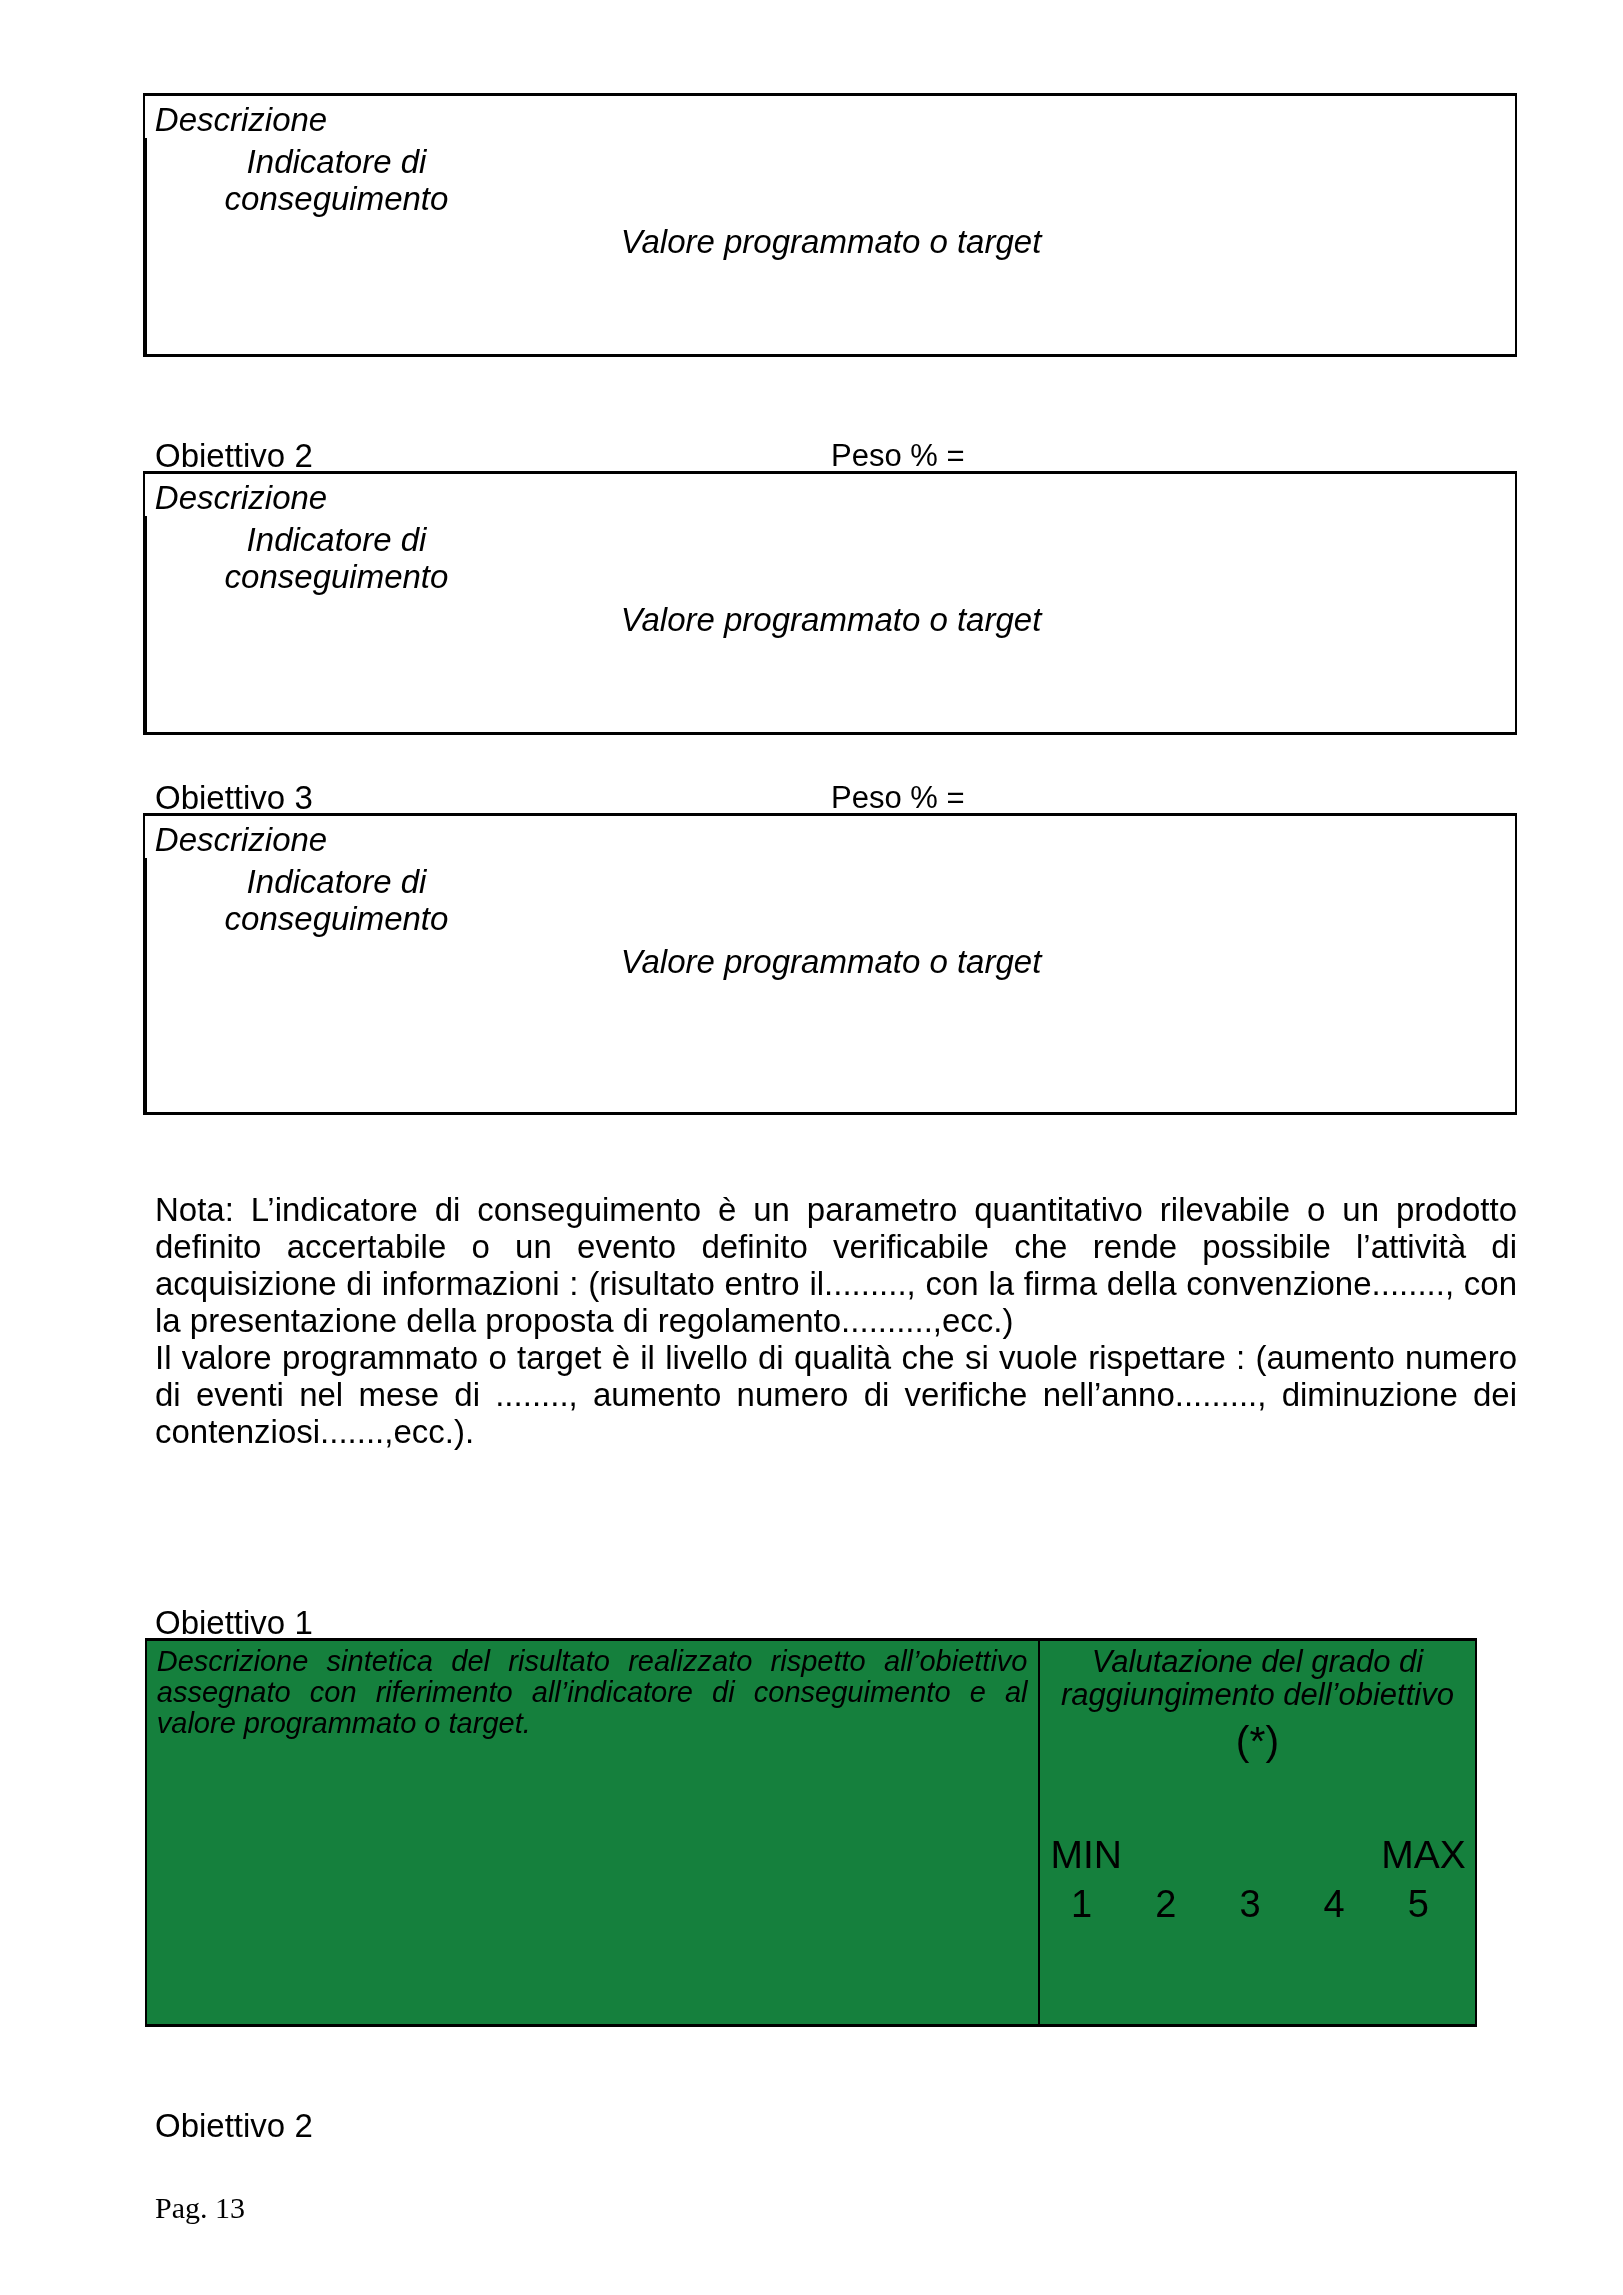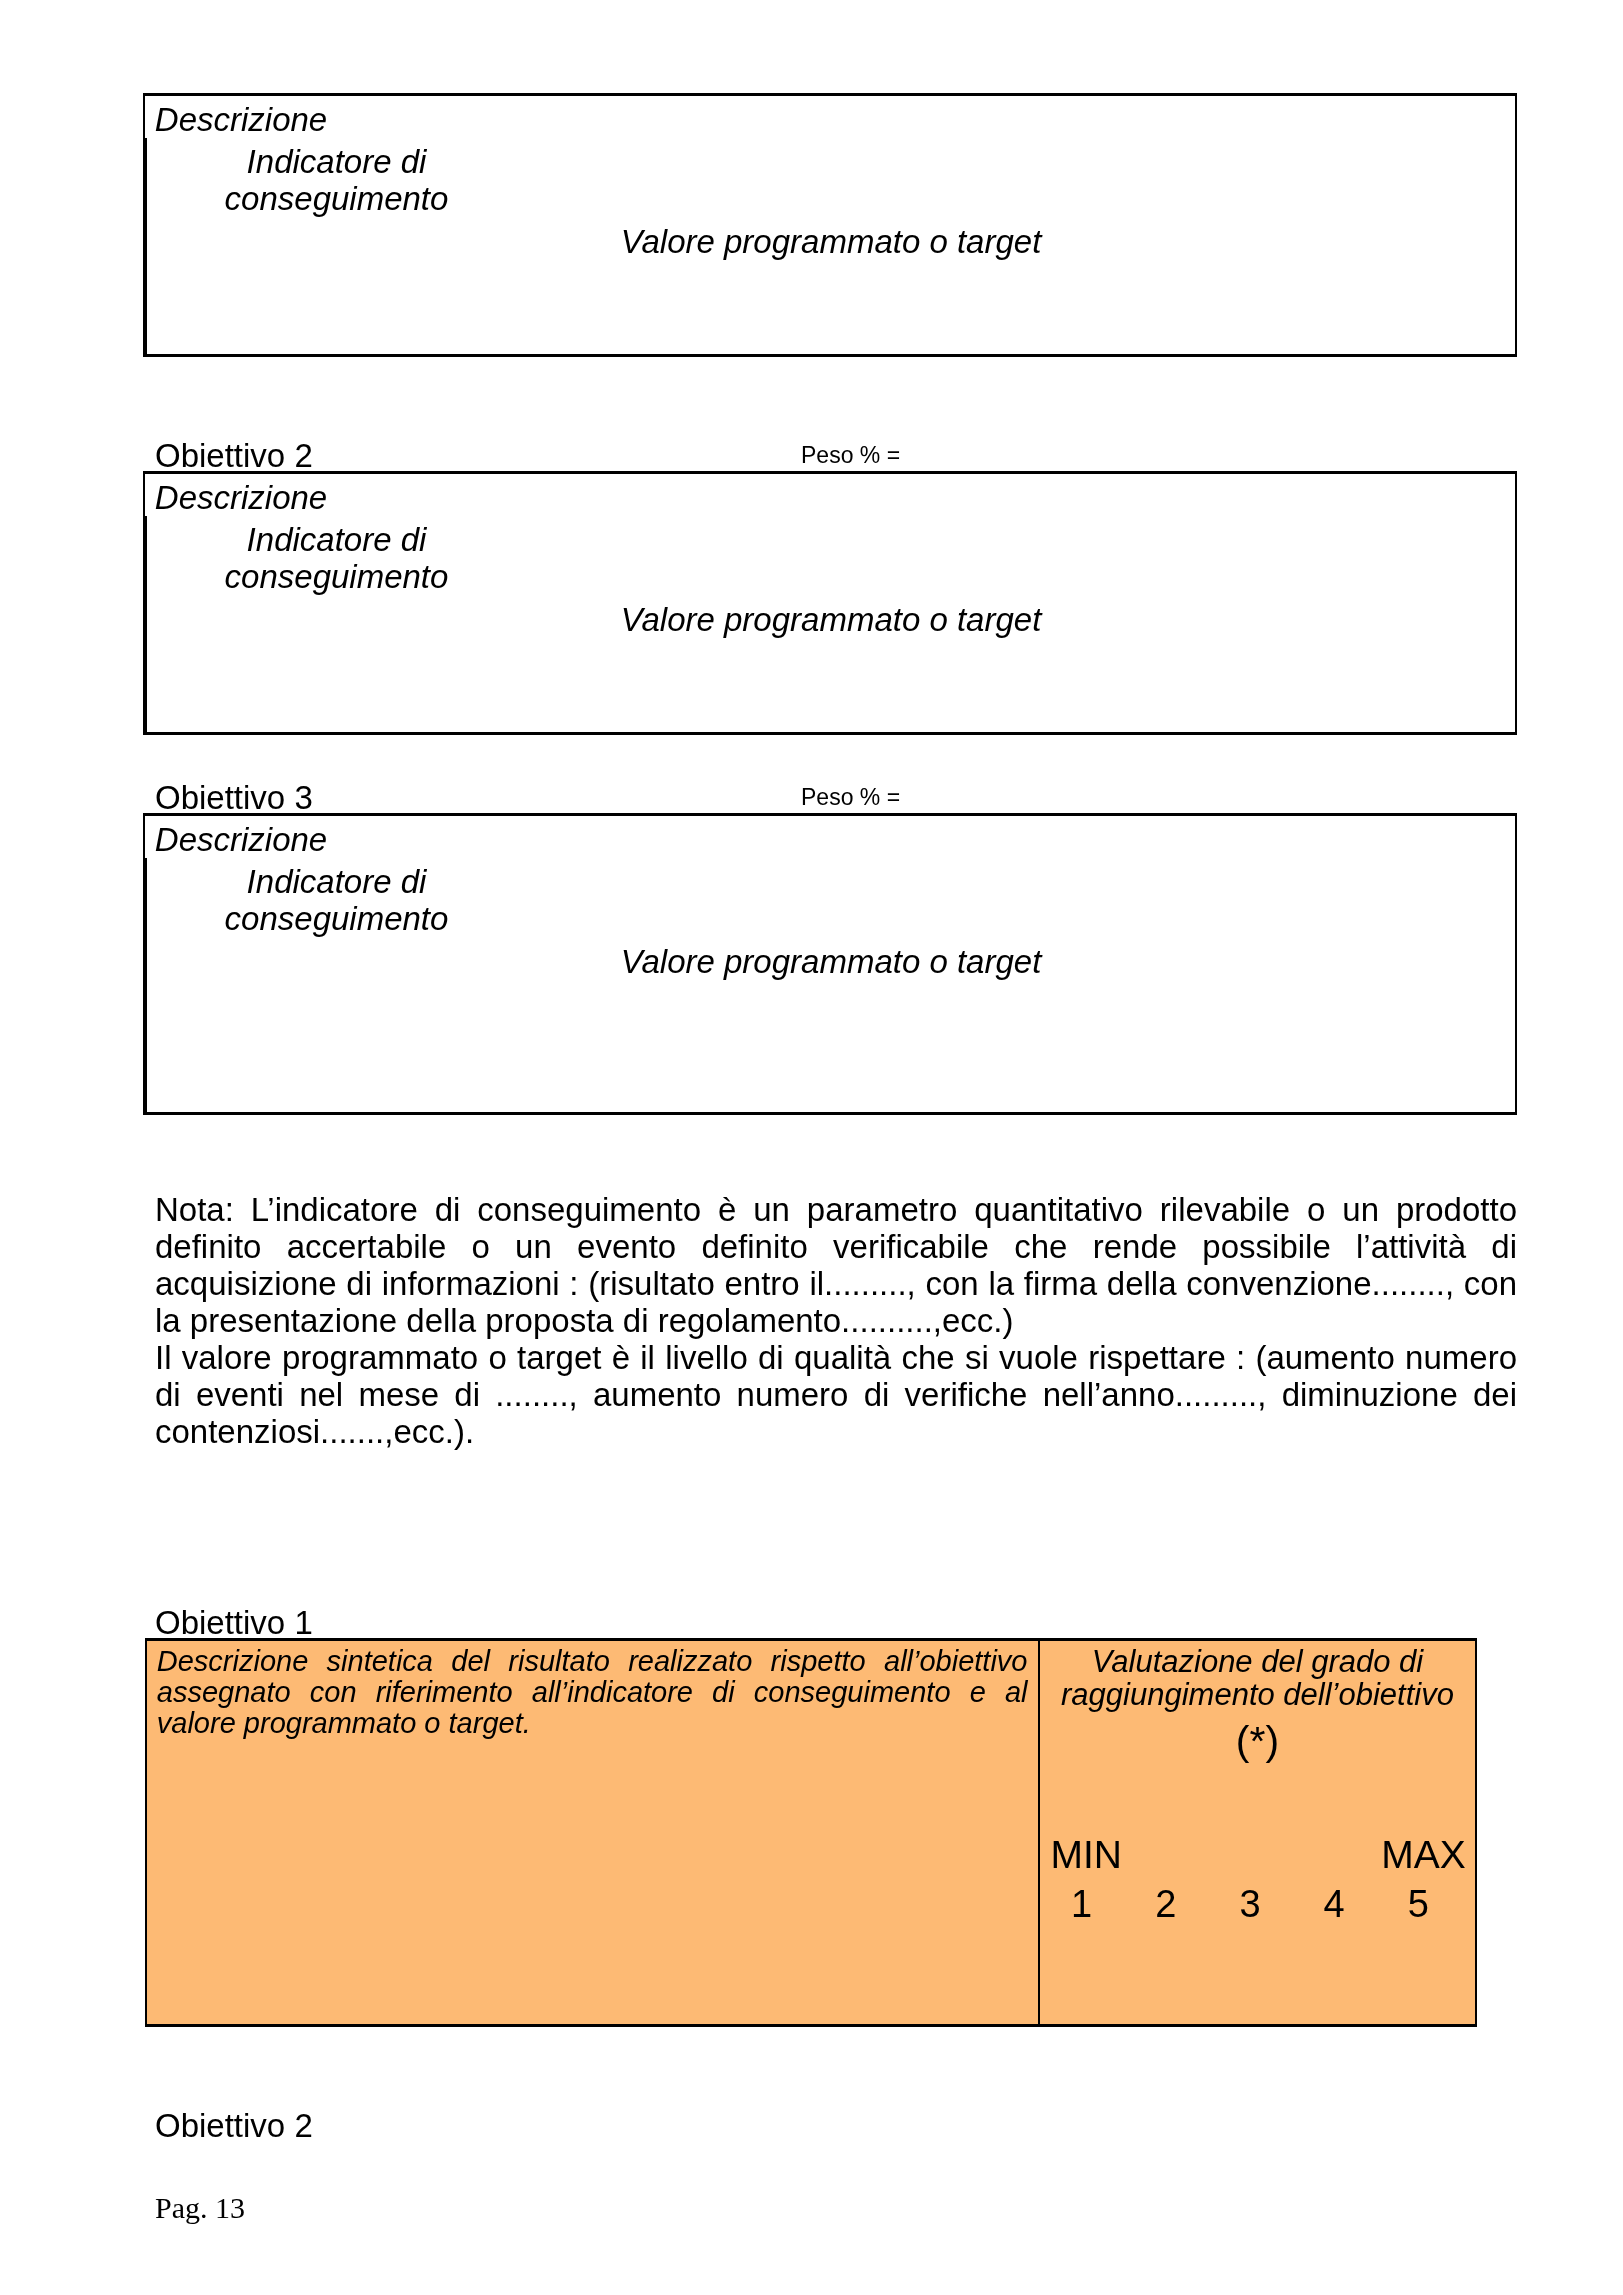--- a/index.html
+++ b/index.html
@@ -47,22 +47,22 @@
   .obj-row { position: absolute; left: 0; width: 1623px; height: 37px; }
   .obj-label {
     position: absolute;
     left: 155px;
     font-size: 33px;
     line-height: 37px;
     white-space: nowrap;
   }
   .peso-label {
     position: absolute;
-    left: 801px;
-    font-size: 23px;
+    left: 831px;
+    font-size: 31px;
     line-height: 37px;
     white-space: nowrap;
   }
 
   
   .nota {
     position: absolute;
     left: 155px;
     top: 1191px;
     width: 1362px;
@@ -87,21 +87,21 @@
     position: absolute;
     left: 145px;
     top: 1638px;
     width: 1332px;
     height: 389px;
     box-sizing: border-box;
     display: flex;
     border: 2.6px solid #000;
     border-top-width: 3.3px;
     border-bottom-width: 3.9px;
-    background: #fdba74;
+    background: #15803d;
   }
   .tbl4 .cell-left {
     box-sizing: border-box;
     width: 891px;
     padding: 5.2px 10.5px 0 9.8px;
     font-style: italic;
     font-size: 29px;
     line-height: 31px;
     text-align: justify;
   }

